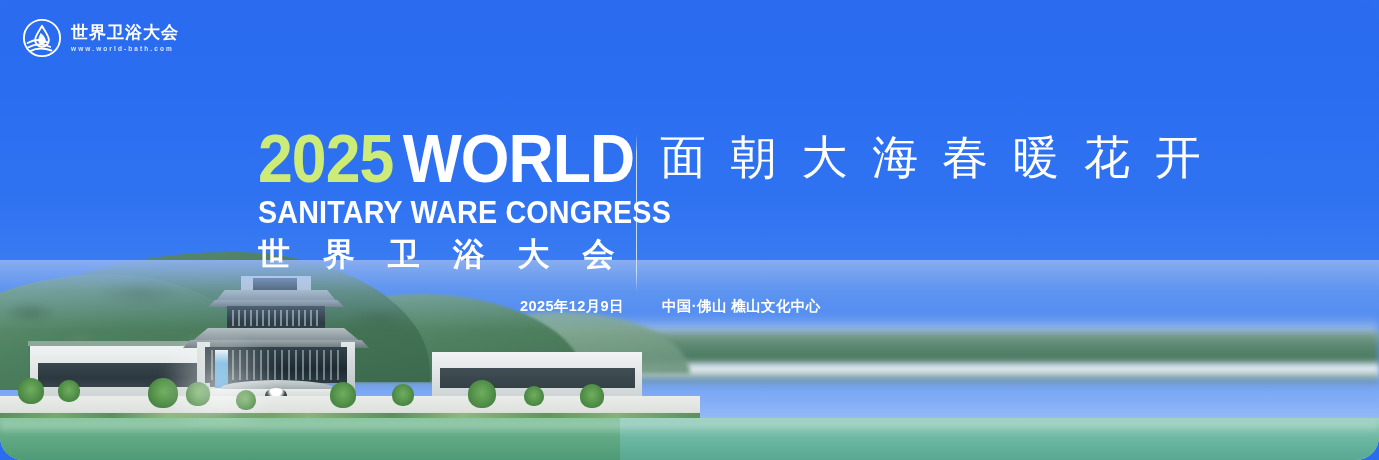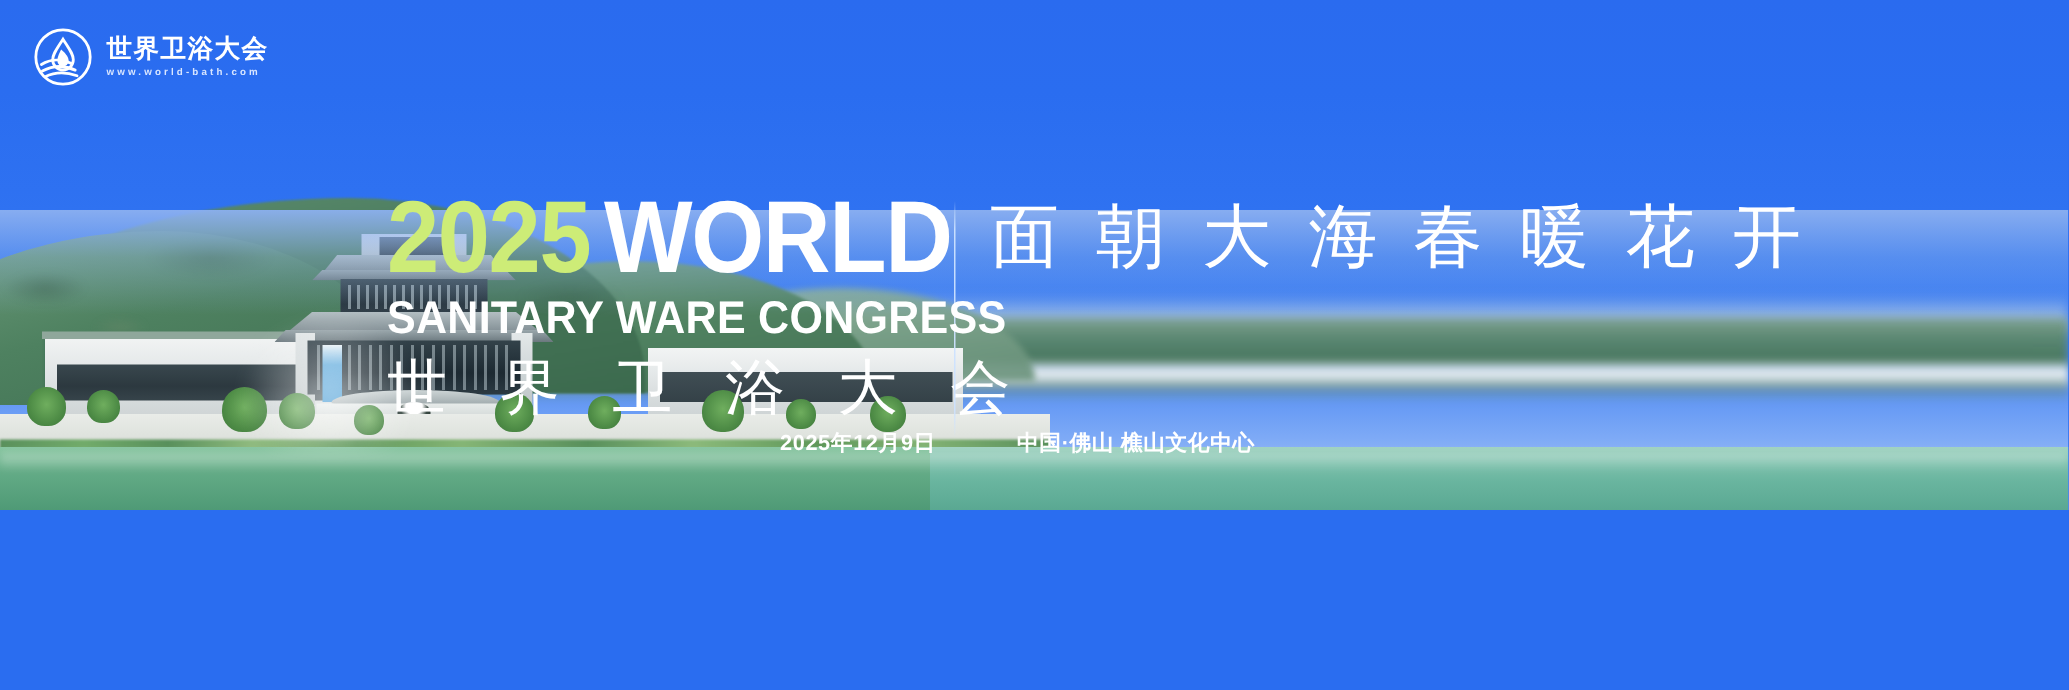--- a/index.html
+++ b/index.html
@@ -7,31 +7,32 @@
     padding: 0;
     background: #2a6df0;
   }
   body {
     font-family: "Liberation Sans", "DejaVu Sans", sans-serif;
   }
 
   .banner {
     position: relative;
     width: 1379px;
-    height: 340px;
+    height: 460px;
     overflow: hidden;
     background: linear-gradient(180deg,
         #2a6bef 0%,
         #2a6df0 18%,
         #2f72f1 42%,
         #3d7ef2 62%,
         #5a92f4 76%,
         #7eaaf6 86%,
         #9cc0f5 93%,
         #b9d3ee 100%);
+    border-radius: 23px;
   }
 
   
   .scenery {
     position: absolute;
     left: 0;
     bottom: 0;
     width: 1379px;
     height: 200px;
   }
@@ -383,22 +384,22 @@
     font-size: 30.5px;
     line-height: 1.12;
     letter-spacing: 0.2px;
     transform: scaleX(0.94);
     transform-origin: left center;
     white-space: nowrap;
     margin-top: 4px;
   }
   .line-cn {
     color: #ffffff;
-    font-weight: 400;
-    font-size: 40px;
+    font-weight: 700;
+    font-size: 32px;
     letter-spacing: 12px;
     line-height: 1.25;
     margin-top: 5px;
     white-space: nowrap;
   }
 
   .divider {
     width: 1px;
     height: 158px;
     background: linear-gradient(180deg, rgba(190,215,255,0) 0%, rgba(205,226,255,.95) 12%, rgba(205,226,255,.95) 88%, rgba(190,215,255,0) 100%);
@@ -439,24 +440,24 @@
     font-weight: 700;
     letter-spacing: 0.92px;
     margin-top: 4px;
     white-space: nowrap;
   }
 
   
   .meta-row {
     position: absolute;
     left: 520px;
-    top: 286px;
+    top: 297px;
     display: flex;
     align-items: flex-start;
-    gap: 54px;
+    gap: 38px;
     white-space: nowrap;
   }
   .meta-item {
     color: #ffffff;
     font-size: 14.5px;
     font-weight: 700;
     letter-spacing: 0.4px;
   }
 </style>
 </head>

